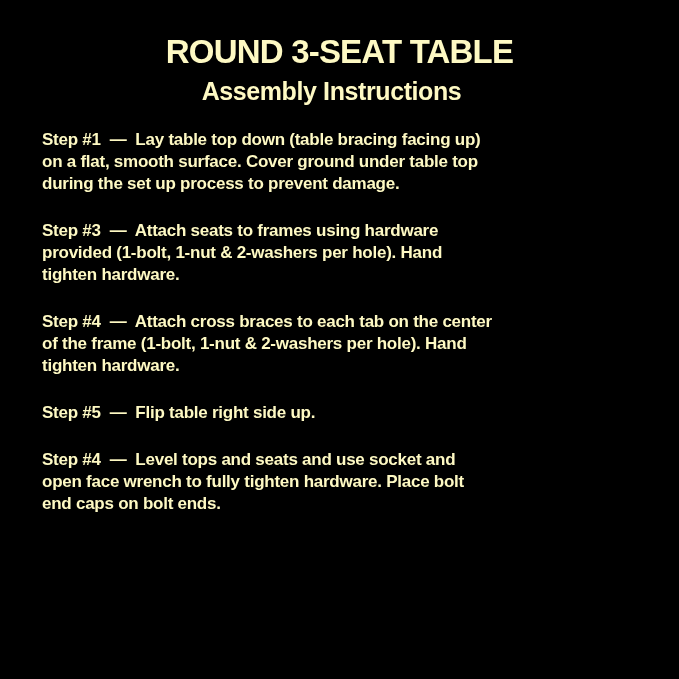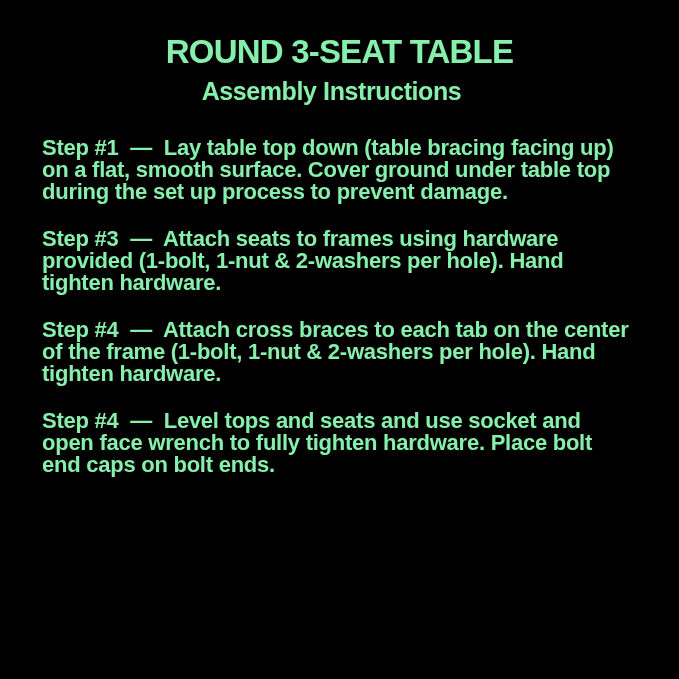--- a/index.html
+++ b/index.html
@@ -4,21 +4,21 @@
 <style>
   html, body {
     margin: 0;
     padding: 0;
   }
   .page {
     position: relative;
     width: 679px;
     height: 679px;
     background: #000000;
-    color: #86efac;
+    color: #fef9c3;
     font-family: "Liberation Sans", "DejaVu Sans", sans-serif;
     font-weight: bold;
     overflow: hidden;
     box-sizing: border-box;
   }
   .header {
     padding-top: 32px;
     text-align: center;
   }
   .title {
@@ -32,22 +32,22 @@
     margin: 4px 16px 0 0;
     font-size: 25px;
     line-height: 30px;
     letter-spacing: -0.4px;
     font-weight: bold;
   }
   .steps {
     padding: 23px 28px 0 42px;
   }
   .step {
-    margin: 8px 0 25px 0;
-    font-size: 22px;
+    margin: 0 0 25px 0;
+    font-size: 17px;
     line-height: 22px;
     letter-spacing: -0.25px;
     white-space: pre;
     font-weight: bold;
   }
 </style>
 </head>
 <body>
 
 <main class="page">
@@ -58,17 +58,18 @@
   <section class="steps">
     <p class="step">Step #1  —  Lay table top down (table bracing facing up)
 on a flat, smooth surface. Cover ground under table top
 during the set up process to prevent damage.</p>
     <p class="step">Step #3  —  Attach seats to frames using hardware
 provided (1-bolt, 1-nut &amp; 2-washers per hole). Hand
 tighten hardware.</p>
     <p class="step">Step #4  —  Attach cross braces to each tab on the center
 of the frame (1-bolt, 1-nut &amp; 2-washers per hole). Hand
 tighten hardware.</p>
+    <p class="step">Step #5  —  Flip table right side up.</p>
     <p class="step">Step #4  —  Level tops and seats and use socket and
 open face wrench to fully tighten hardware. Place bolt
 end caps on bolt ends.</p>
   </section>
 </main>
 
 </body></html>

